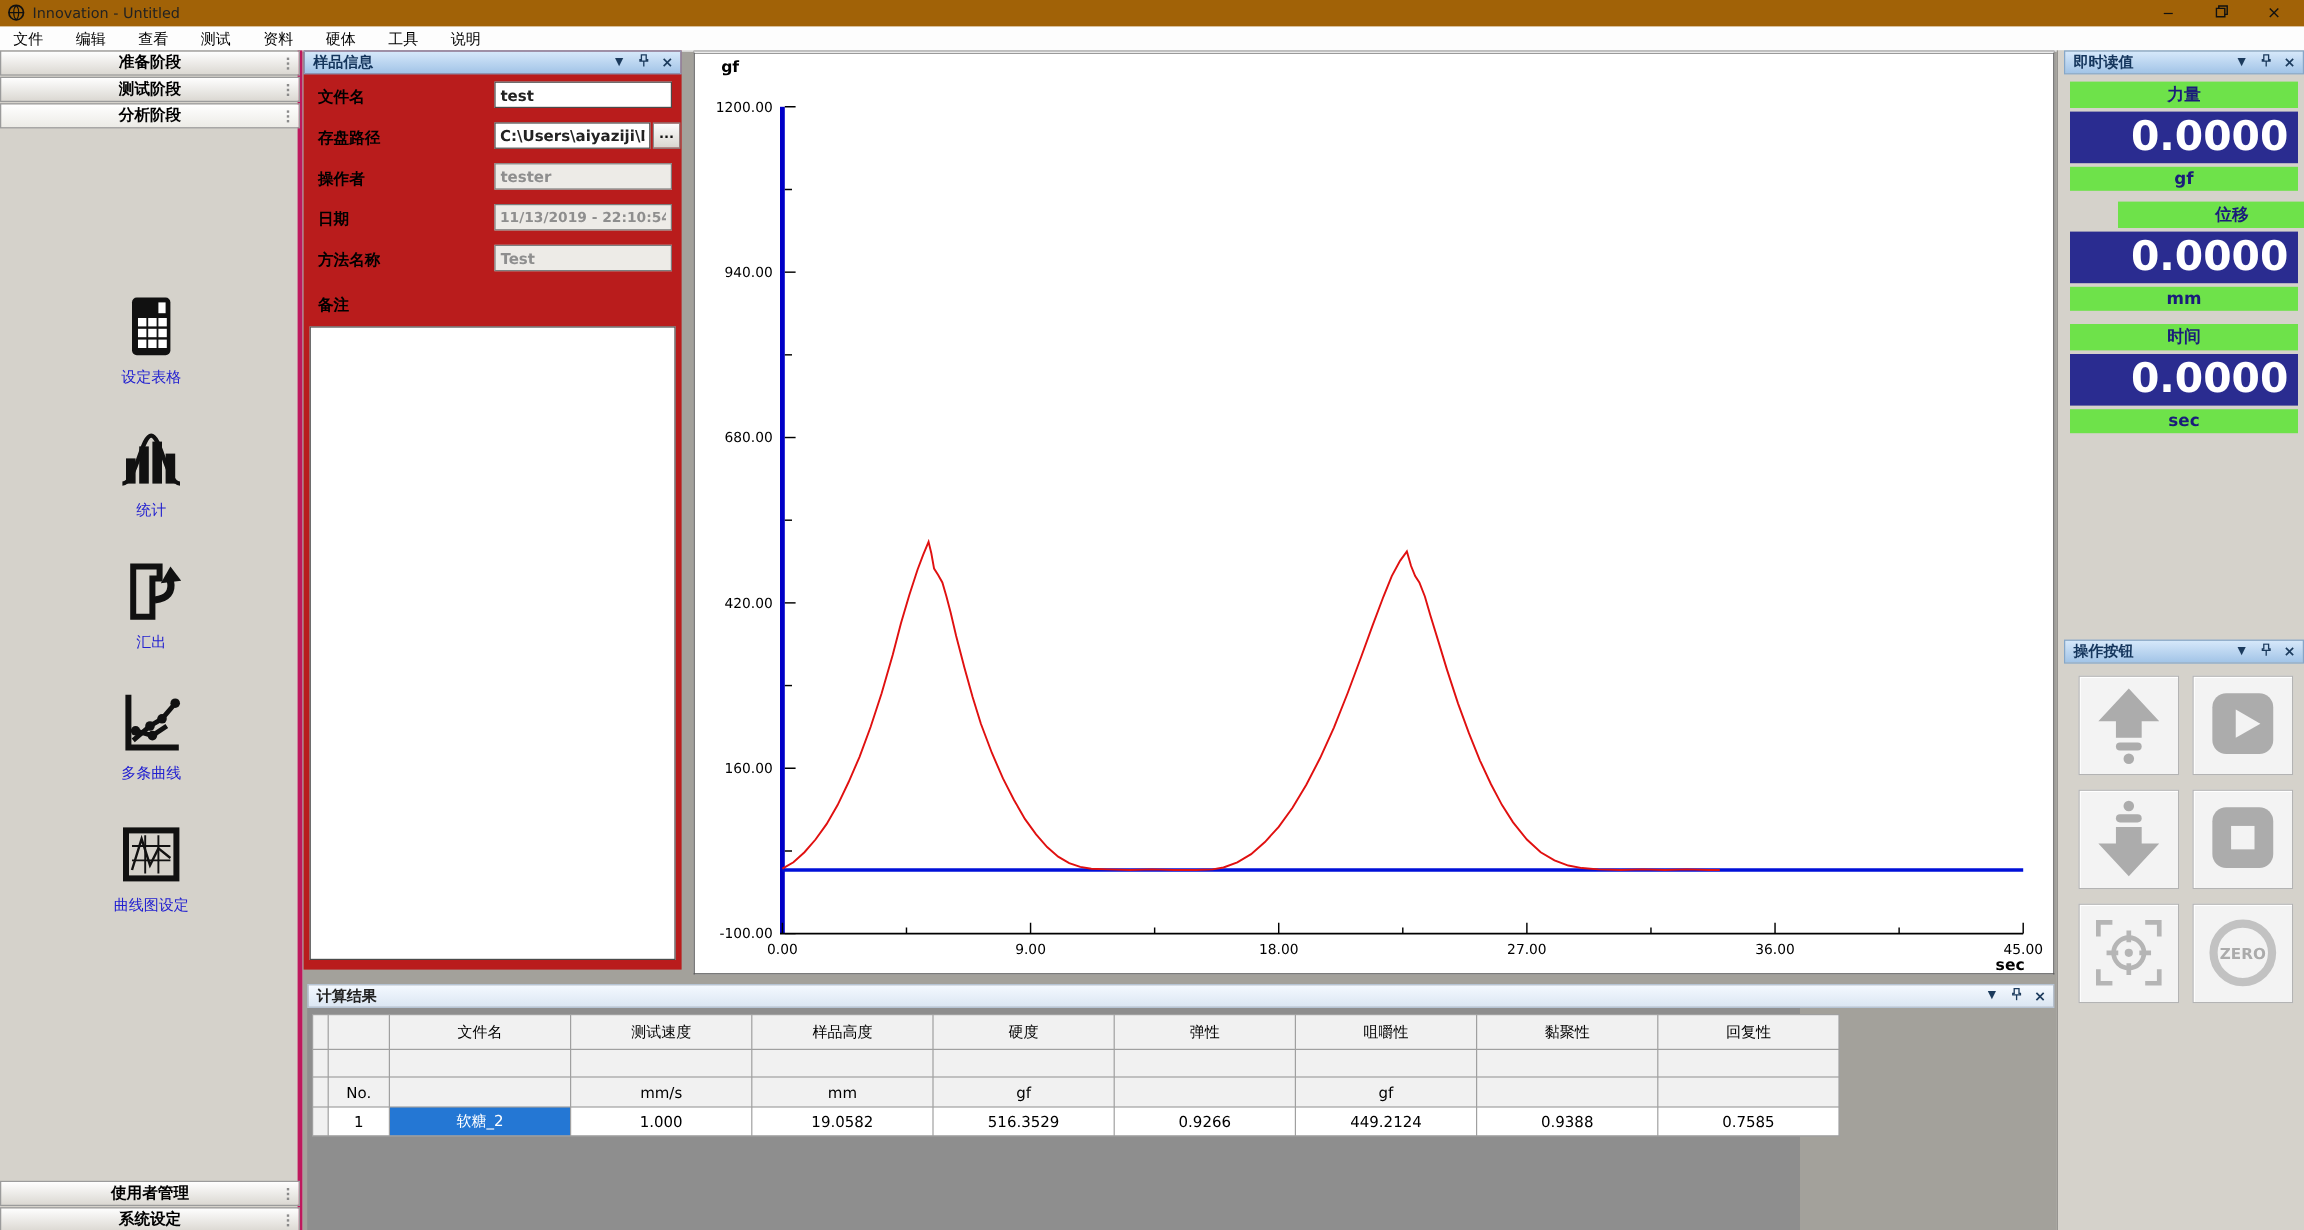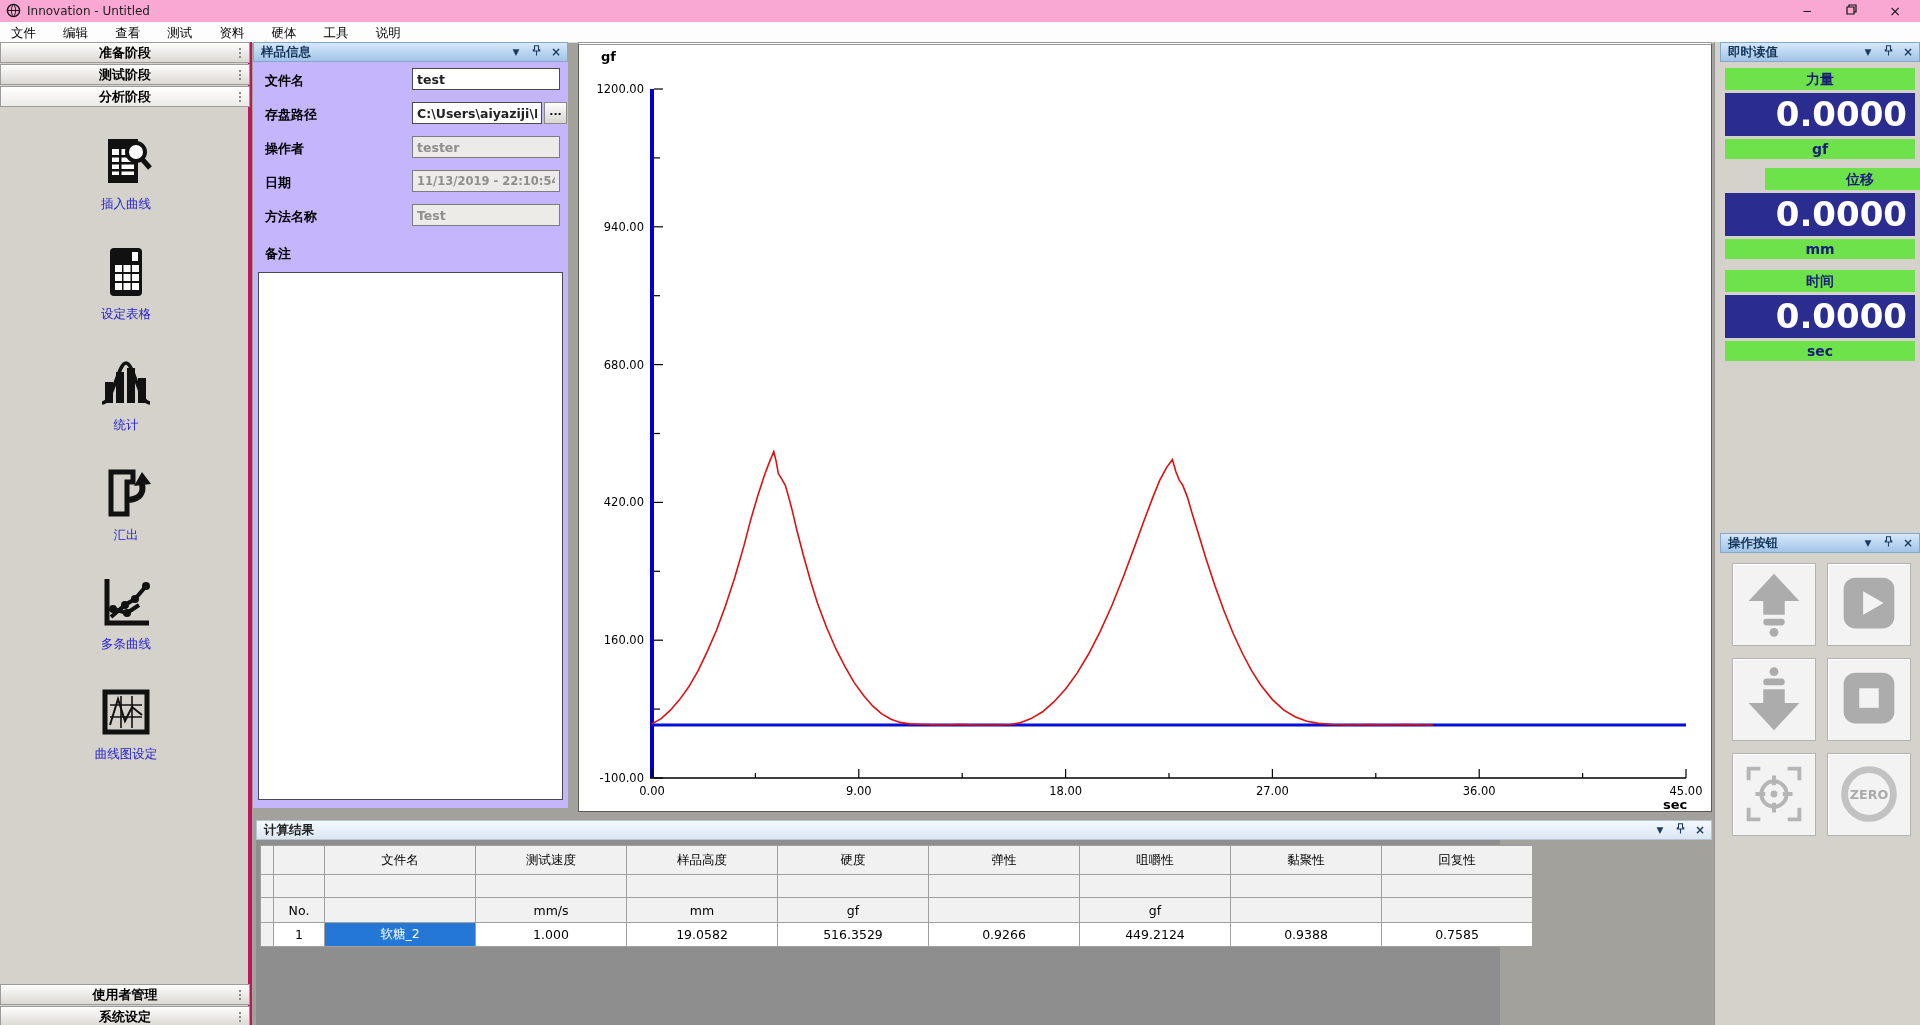--- a/index.html
+++ b/index.html
@@ -1,40 +1,40 @@
 <!DOCTYPE html>
 <html><head>
 <meta charset="utf-8">
 <style>
   html,body{margin:0;padding:0;background:#6b6b6b;}
   #app{position:relative;width:1920px;height:1025px;background:#a3a19b;overflow:hidden;
        font-family:"DejaVu Sans","Liberation Sans",sans-serif;color:#111;}
   
-  .titlebar{position:absolute;left:0;top:0;width:1920px;height:22px;background:#f9a8d4;border-bottom:7px solid #a16207;}
+  .titlebar{position:absolute;left:0;top:0;width:1920px;height:22px;background:#a16207;border-bottom:7px solid #a16207;}
   .appicon{position:absolute;left:6px;top:3px;width:15px;height:15px;}
   .wtitle{position:absolute;left:27px;top:0;height:22px;line-height:22px;font-size:12px;color:#222;}
   .winbtn{position:absolute;top:0;width:42px;height:22px;text-align:center;line-height:22px;font-size:12px;color:#111;cursor:default;}
   .menubar{position:absolute;left:0;top:22px;width:1920px;height:20px;background:#fdfdfd;border-bottom:1px solid #d6d6d6;}
   .menuitem{display:inline-block;padding:0 11px;height:20px;line-height:20px;font-size:12.5px;color:#000000;}
   
   .phdr{position:absolute;height:20px;background:linear-gradient(#d6e8fa,#a2c4e7);border:1px solid #84a7ca;
         box-sizing:border-box;color:#14355c;font-size:12.5px;font-weight:bold;line-height:18px;padding-left:7px;}
   .phdr.light{background:linear-gradient(#f4f9ff,#dbe6f2);border-color:#b6c4d4;}
   .phbtns{position:absolute;right:4px;top:2px;display:flex;gap:6px;}
   .glyphbtn{width:14px;height:14px;font-size:9px;line-height:14px;text-align:center;color:#1b3a5c;font-weight:bold;}
   
   .sidebar{position:absolute;left:0;top:42px;width:252px;height:983px;background:#d5d2cb;border-right:4px solid #be185d;box-sizing:border-box;}
   .stagebtn{position:absolute;left:0;width:250px;height:21px;background:linear-gradient(#fefefe,#dbd8d2);
             border:1px solid #9b9b9b;box-sizing:border-box;text-align:center;font-size:13px;font-weight:bold;line-height:19px;color:#000;}
   .stagebtn.active{background:linear-gradient(#ffffff,#ecebe6);}
   .dots{position:absolute;right:8px;top:5px;width:2px;height:2px;background:#8a8a8a;box-shadow:0 4px #8a8a8a,0 8px #8a8a8a;}
   .tool{position:absolute;left:0;width:252px;text-align:center;}
   .tool .lbl{display:block;margin-top:3px;font-size:12.5px;color:#2220d0;}
   
-  .sample{position:absolute;left:253px;top:42px;width:315px;height:766px;background:#c4b5fd;}
+  .sample{position:absolute;left:253px;top:42px;width:315px;height:766px;background:#b91c1c;}
   .flabel{position:absolute;left:12px;font-size:13px;font-weight:bold;color:#000;}
   .tinput{position:absolute;left:159px;width:148px;height:22px;box-sizing:border-box;border:1px solid #4a4a4a;
           background:#fff;font-family:"DejaVu Sans","Liberation Sans",sans-serif;font-size:12.5px;font-weight:bold;color:#222;padding:1px 4px;}
   .tinput.dis{background:#edebe7;color:#8e8e8e;border-color:#7d7d7d;}
   .browse{position:absolute;left:291px;width:23px;height:22px;background:linear-gradient(#fdfdfd,#d9d6d0);
           border:1px solid #8a8a8a;box-sizing:border-box;text-align:center;line-height:18px;font-size:11px;font-weight:bold;}
   .remark{position:absolute;left:5px;top:230px;width:305px;height:528px;box-sizing:border-box;border:1px solid #4a4a4a;
           background:#fff;resize:none;font-family:"DejaVu Sans","Liberation Sans",sans-serif;}
   
   .chartpanel{position:absolute;left:578px;top:42px;width:1134px;height:770px;background:#fff;
@@ -85,33 +85,20 @@
     <span class="menuitem">硬体</span>
     <span class="menuitem">工具</span>
     <span class="menuitem">说明</span>
   </div>
 
   <div class="sidebar">
     <div class="stagebtn" style="top:0;"><span>准备阶段</span><span class="dots"></span></div>
     <div class="stagebtn" style="top:22px;"><span>测试阶段</span><span class="dots"></span></div>
     <div class="stagebtn active" style="top:44px;"><span>分析阶段</span><span class="dots"></span></div>
 
-    <div class="tool" style="top:93px;">
-      <svg width="54" height="54" viewBox="0 0 54 54">
-        <rect x="9" y="4" width="30" height="44" fill="#111"></rect>
-        <rect x="13" y="14" width="22" height="26" fill="#fff"></rect>
-        <rect x="13" y="20" width="22" height="2.5" fill="#111"></rect>
-          <rect x="13" y="27" width="22" height="2.5" fill="#111"></rect>
-          <rect x="13" y="34" width="22" height="2.5" fill="#111"></rect>
-        <rect x="20" y="14" width="2.5" height="26" fill="#111"></rect>
-        <circle cx="37" cy="17" r="9" fill="#fff" stroke="#111" stroke-width="4"></circle>
-        <line x1="43" y1="24" x2="51" y2="33" stroke="#111" stroke-width="5"></line>
-      </svg>
-      <span class="lbl">插入曲线</span>
-    </div>
 
     <div class="tool" style="top:203px;">
       <svg width="54" height="54" viewBox="0 0 54 54">
         <rect x="11" y="3" width="32" height="48" rx="4" fill="#111"></rect>
         <rect x="33" y="7" width="6" height="9" fill="#fff"></rect>
         <rect x="16" y="20" width="7" height="7" fill="#fff"></rect>
           <rect x="24.5" y="20" width="7" height="7" fill="#fff"></rect>
           <rect x="33" y="20" width="7" height="7" fill="#fff"></rect>
         <rect x="16" y="29" width="7" height="7" fill="#fff"></rect>
           <rect x="24.5" y="29" width="7" height="7" fill="#fff"></rect>

